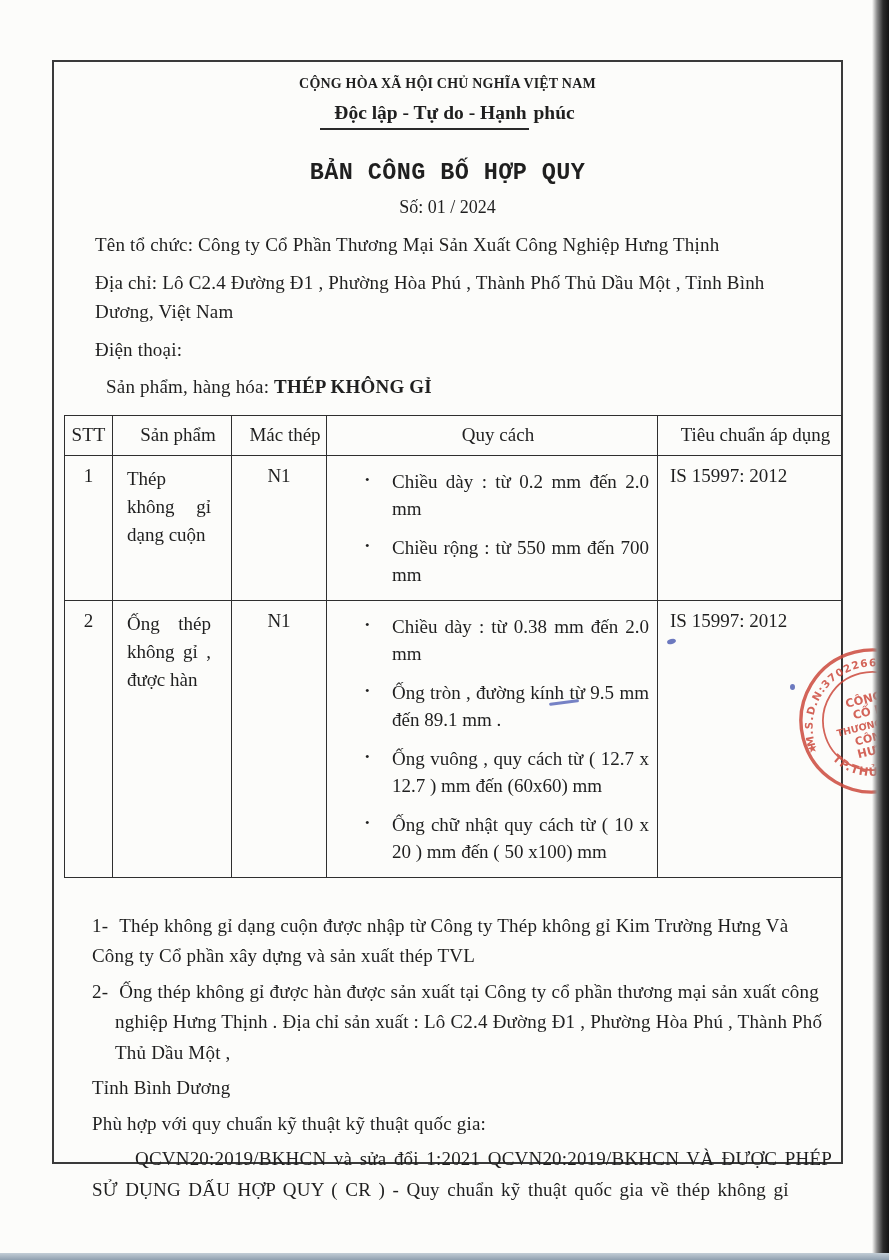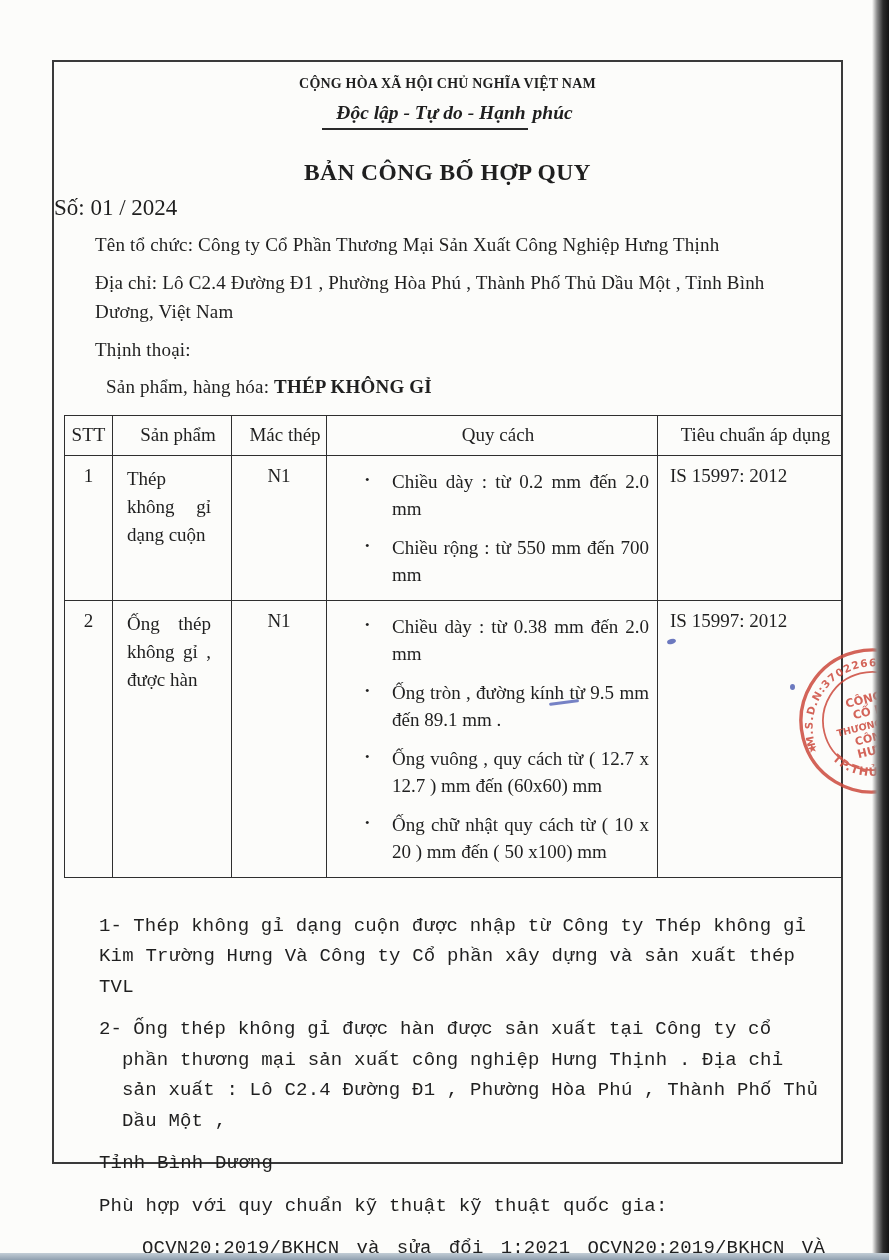--- a/index.html
+++ b/index.html
@@ -5,43 +5,43 @@
   html,body{margin:0;padding:0;background:#e8e8e6;}
   .page{
     position:relative;width:889px;height:1260px;background:#fcfcfa;
     overflow:hidden;font-family:"Liberation Serif","DejaVu Serif",serif;color:#1f1f1f;
   }
   .frame{
     position:absolute;left:52px;top:60px;width:791px;height:1104px;
     box-sizing:border-box;border:2px solid #3a3a3a;padding-top:9px;
   }
   .nat{text-align:center;font-weight:bold;font-size:14px;letter-spacing:.2px;line-height:26px;}
-  .motto{text-align:center;font-weight:bold;font-size:19.5px;margin-top:3px;line-height:25px;font-style:italic;}
+  .motto{text-align:center;font-weight:bold;font-size:19.5px;margin-top:3px;line-height:25px;}
   .motto-u{display:inline-block;border-bottom:2px solid #2a2a2a;padding:0 2px 3px 14px;}
-  .title{text-align:center;font-weight:bold;font-size:23.5px;margin-top:27px;letter-spacing:.4px;line-height:31px;}
-  .num{font-size:23px;margin-top:6px;line-height:27px;}
+  .title{text-align:center;font-weight:bold;font-size:23.5px;margin-top:27px;letter-spacing:.4px;line-height:31px;font-family:Liberation Mono, monospace;}
+  .num{text-align:center;font-size:18px;margin-top:6px;line-height:27px;}
   .info{margin:9px 28px 0 33px;font-size:19px;line-height:29.5px;letter-spacing:.2px;}
   .info p{margin:8px;}
   .ind{padding-left:11px;}
   .tbl{border-collapse:collapse;margin:13px 0 0 10px;width:777px;font-size:19px;table-layout:fixed;}
   .tbl th,.tbl td{border:1.8px solid #2f2f2f;vertical-align:top;font-weight:normal;}
   .tbl thead tr{height:40px;}
   .tbl th{vertical-align:middle;text-align:center;padding:0 0 0 12px;}
   .tbl th.c0{text-align:center;padding:2px;}
   tr.r1{height:95px;} tr.r2{height:236px;}
   td.c0{text-align:center;padding-top:9px;}
   td.c1{padding:9px 20px 0 14px;text-align:justify;line-height:28px;}
   td.c2{text-align:center;padding-top:9px;}
   td.c3{padding:12px 8px 0 0;}
   td.c4{padding:9px 8px 0 12px;}
   .qc-item{display:flex;margin-bottom:11px;padding-left:38px;}
   .qc-bullet{width:27px;flex:none;font-size:13px;padding-top:4px;}
   .qc-text{flex:1;text-align:justify;line-height:27.5px;}
   .notes{margin:33px 4px 0 33px;font-size:19px;line-height:30.5px;letter-spacing:.2px;}
-  .notes p{margin:12px;font-family:Liberation Mono, monospace;}
+  .notes p{margin:5px;}
   .mk{margin-right:11px;}
   .hang{padding-left:23px;text-indent:-23px;}
   .reg{margin-left:-31px;margin-right:2px;text-indent:43px;text-align:justify;word-spacing:2.5px;}
   
   .stamp{position:absolute;left:796px;top:645px;width:152px;height:152px;opacity:.85;transform:rotate(-14deg);z-index:3;}
   .stamp text{fill:var(--stamp-red,#cd4a3d);font-family:"DejaVu Sans","Liberation Sans",sans-serif;font-weight:bold;}
   
   .pen1{position:absolute;left:549px;top:701px;width:30px;height:3px;background:#3d4fae;opacity:.7;transform:rotate(-7deg);border-radius:2px;z-index:2;}
   .pen-dot1{position:absolute;left:667px;top:639px;width:9px;height:5px;border-radius:50%;background:#2f41a5;opacity:.7;transform:rotate(-15deg);z-index:2;}
   .pen-dot2{position:absolute;left:790px;top:684px;width:5px;height:6px;border-radius:50%;background:#2f41a5;opacity:.7;z-index:2;}
@@ -60,21 +60,21 @@
     <div class="nat">CỘNG HÒA XÃ HỘI CHỦ NGHĨA VIỆT NAM</div>
     <div class="motto">
       <span class="motto-u">Độc lập - Tự do - Hạnh</span><span> phúc</span>
     </div>
     <div class="title">BẢN CÔNG BỐ HỢP QUY</div>
     <div class="num">Số: 01 / 2024</div>
 
     <div class="info">
       <p>Tên tổ chức: Công ty Cổ Phần Thương Mại Sản Xuất Công Nghiệp Hưng Thịnh</p>
       <p>Địa chỉ: Lô C2.4 Đường Đ1 , Phường Hòa Phú , Thành Phố Thủ Dầu Một , Tỉnh Bình Dương, Việt Nam</p>
-      <p>Thịnh thoại:</p>
+      <p>Điện thoại:</p>
       <p class="ind"><span>Sản phẩm, hàng hóa: </span><b>THÉP KHÔNG GỈ</b></p>
     </div>
 
     <table class="tbl">
       <colgroup>
         <col style="width:48px">
           <col style="width:119px">
           <col style="width:95px">
           <col style="width:331px">
           <col style="width:184px">

